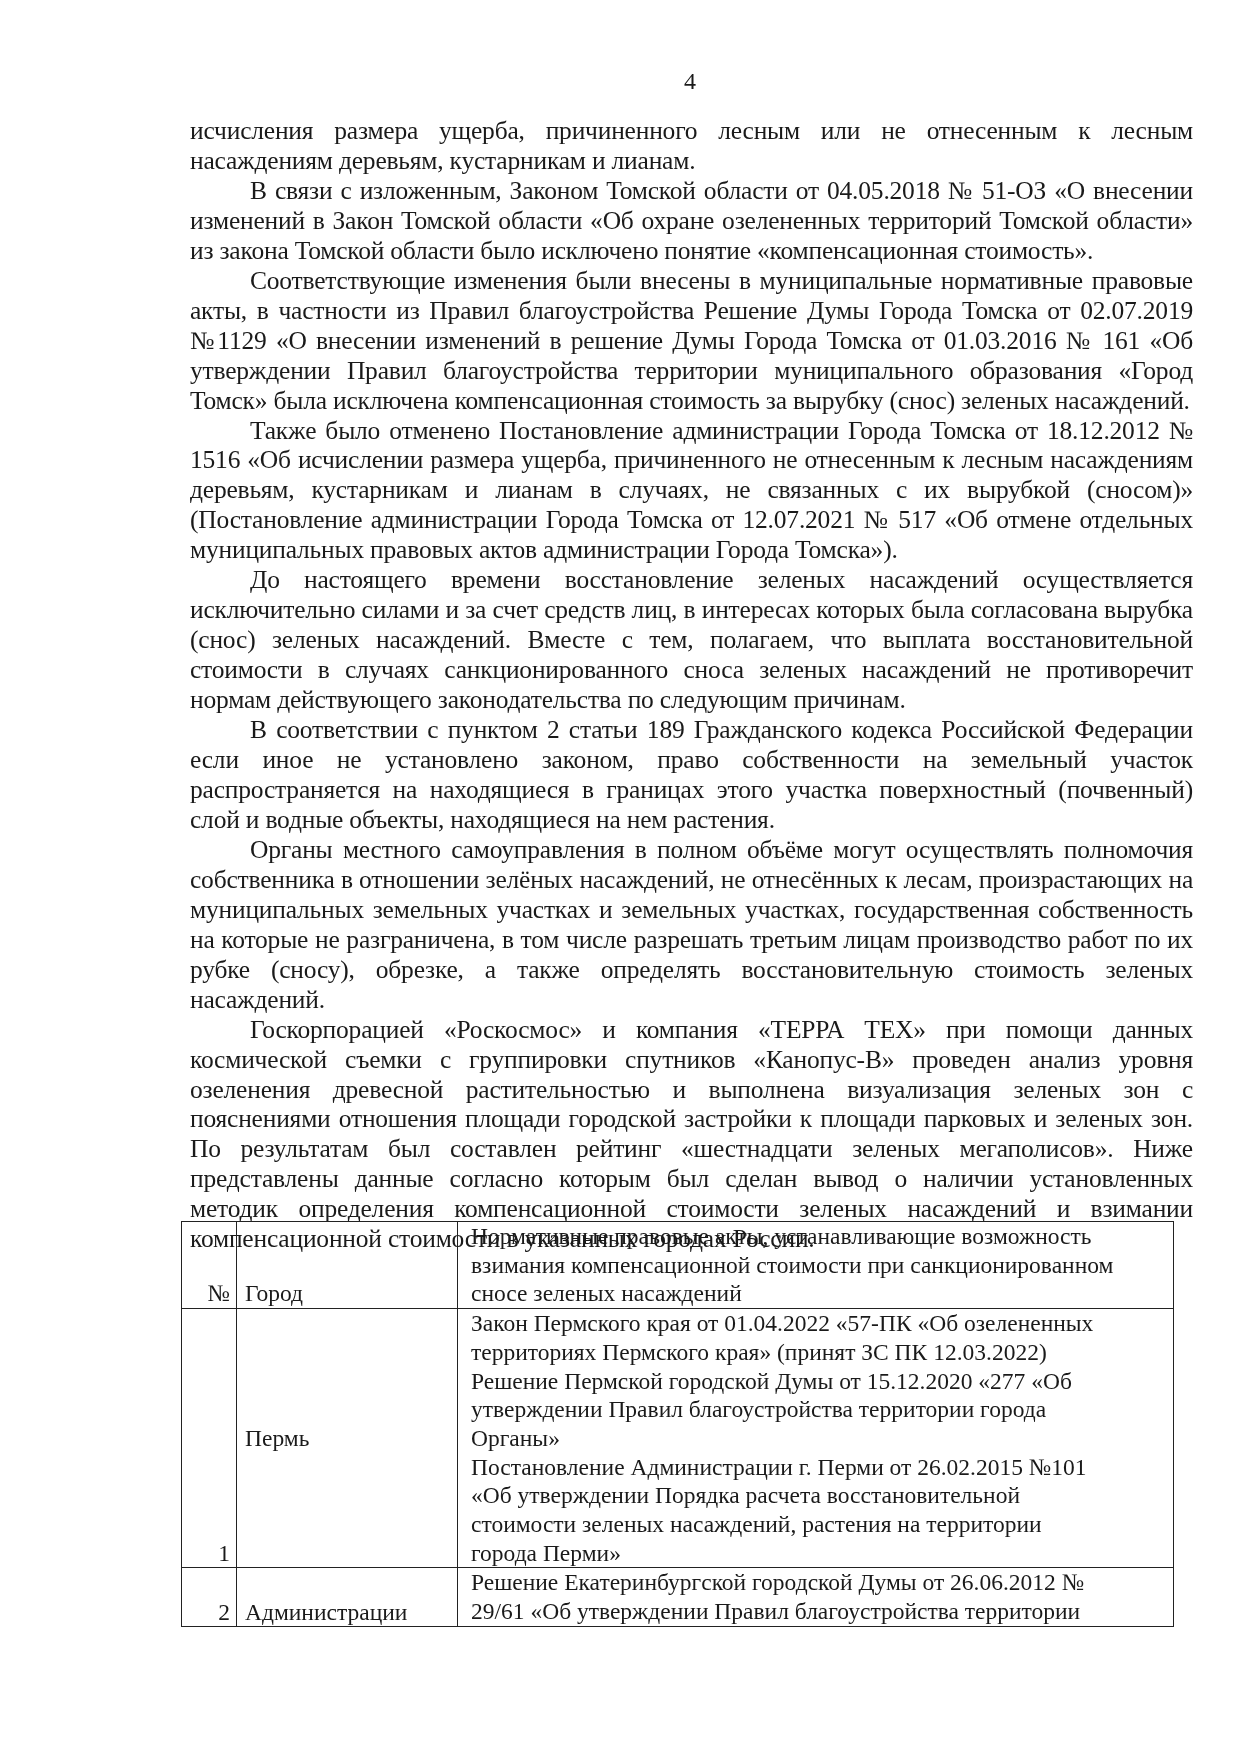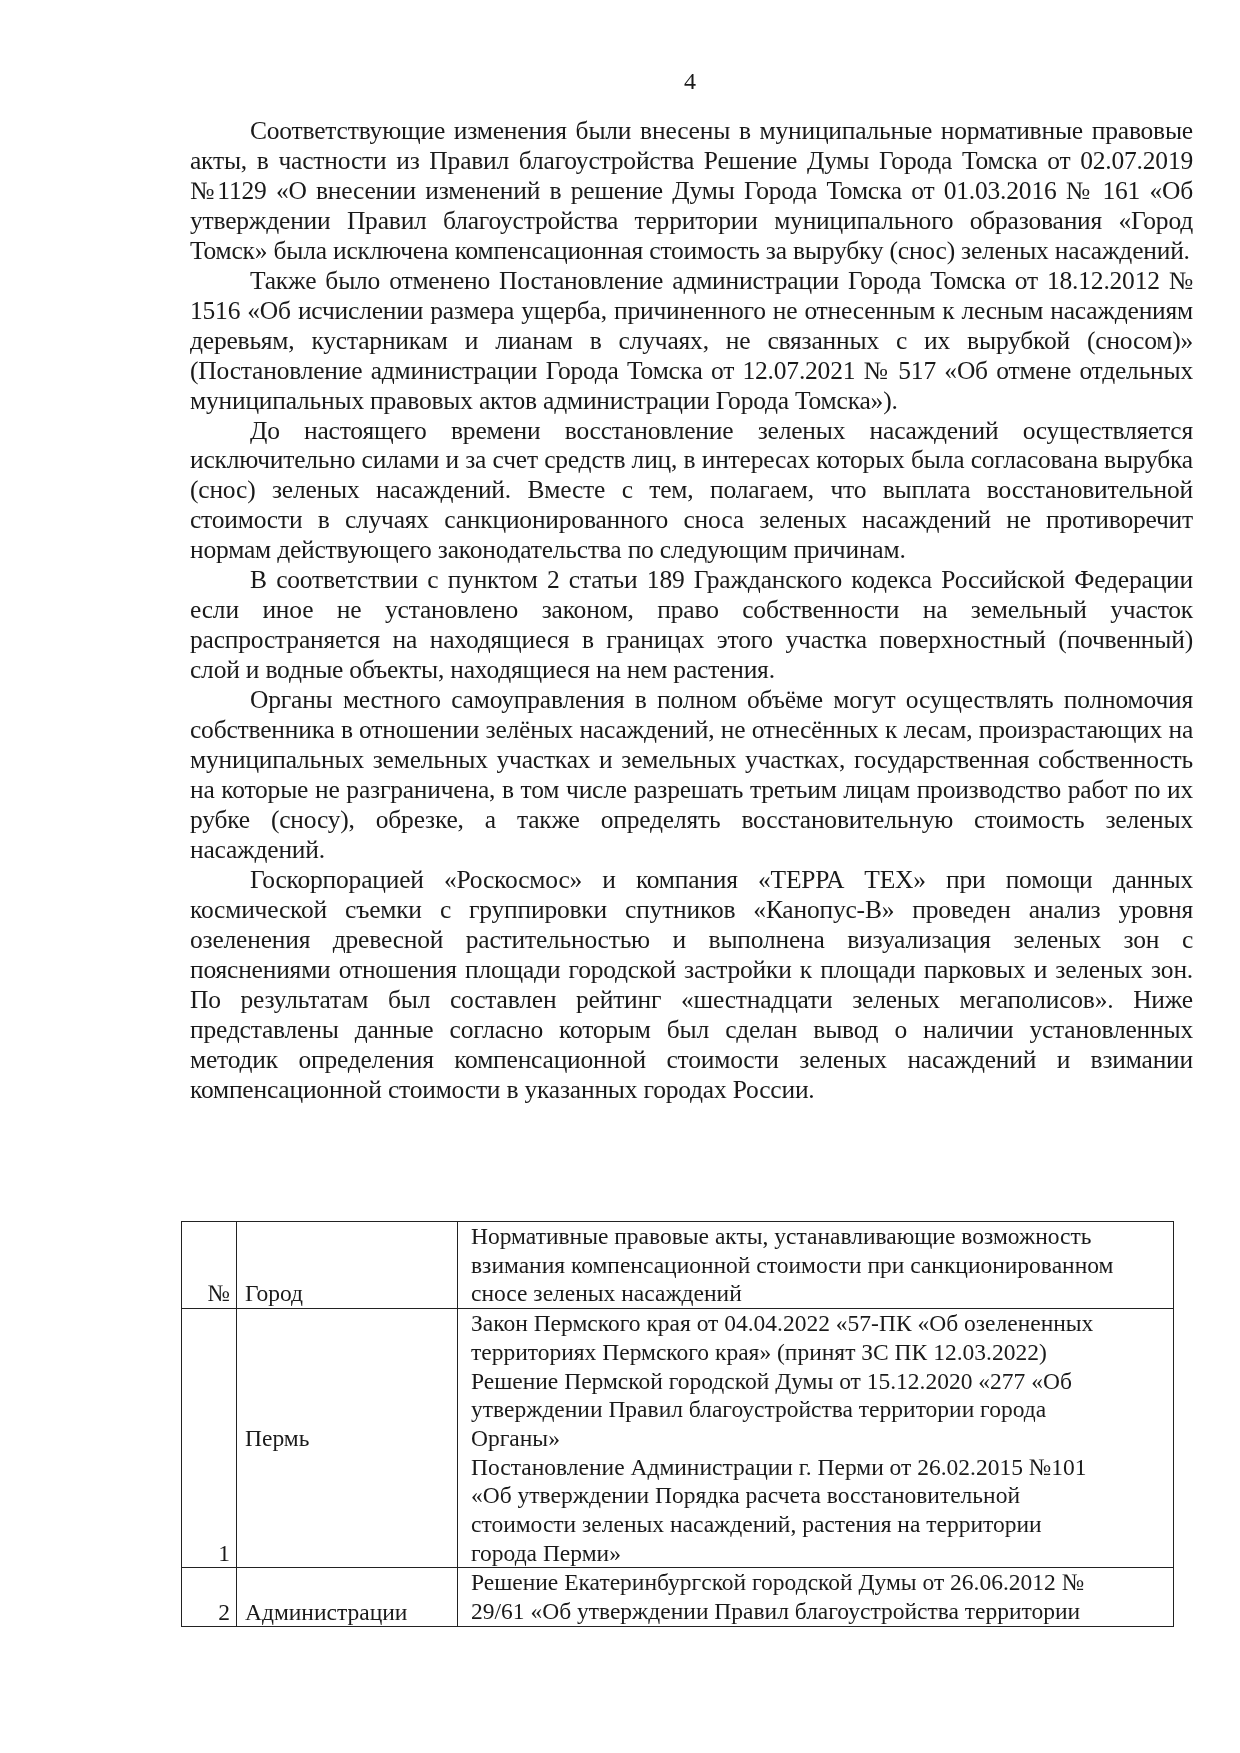--- a/index.html
+++ b/index.html
@@ -22,20 +22,22 @@
   .r1 td { height: 258px; }
   .r2 td { height: 58px; }
   .line { display: block; white-space: nowrap; }
 </style>
 </head>
 <body>
 
 <div class="page-num">4</div>
 
 <div class="body-text">
+  <p class="cont">исчисления размера ущерба, причиненного лесным или не отнесенным к лесным насаждениям деревьям, кустарникам и лианам.</p>
+  <p>В связи с изложенным, Законом Томской области от 04.05.2018 № 51-ОЗ «О внесении изменений в Закон Томской области «Об охране озелененных территорий Томской области» из закона Томской области было исключено понятие «компенсационная стоимость».</p>
   <p>Соответствующие изменения были внесены в муниципальные нормативные правовые акты, в частности из Правил благоустройства Решение Думы Города Томска от 02.07.2019 №1129 «О внесении изменений в решение Думы Города Томска от 01.03.2016 № 161 «Об утверждении Правил благоустройства территории муниципального образования «Город Томск» была исключена компенсационная стоимость за вырубку (снос) зеленых насаждений.</p>
   <p>Также было отменено Постановление администрации Города Томска от 18.12.2012 № 1516 «Об исчислении размера ущерба, причиненного не отнесенным к лесным насаждениям деревьям, кустарникам и лианам в случаях, не связанных с их вырубкой (сносом)» (Постановление администрации Города Томска от 12.07.2021 № 517 «Об отмене отдельных муниципальных правовых актов администрации Города Томска»).</p>
   <p>До настоящего времени восстановление зеленых насаждений осуществляется исключительно силами и за счет средств лиц, в интересах которых была согласована вырубка (снос) зеленых насаждений. Вместе с тем, полагаем, что выплата восстановительной стоимости в случаях санкционированного сноса зеленых насаждений не противоречит нормам действующего законодательства по следующим причинам.</p>
   <p>В соответствии с пунктом 2 статьи 189 Гражданского кодекса Российской Федерации если иное не установлено законом, право собственности на земельный участок распространяется на находящиеся в границах этого участка поверхностный (почвенный) слой и водные объекты, находящиеся на нем растения.</p>
   <p>Органы местного самоуправления в полном объёме могут осуществлять полномочия собственника в отношении зелёных насаждений, не отнесённых к лесам, произрастающих на муниципальных земельных участках и земельных участках, государственная собственность на которые не разграничена, в том числе разрешать третьим лицам производство работ по их рубке (сносу), обрезке, а также определять восстановительную стоимость зеленых насаждений.</p>
   <p>Госкорпорацией «Роскосмос» и компания «ТЕРРА ТЕХ» при помощи данных космической съемки с группировки спутников «Канопус-В» проведен анализ уровня озеленения древесной растительностью и выполнена визуализация зеленых зон с пояснениями отношения площади городской застройки к площади парковых и зеленых зон. По результатам был составлен рейтинг «шестнадцати зеленых мегаполисов». Ниже представлены данные согласно которым был сделан вывод о наличии установленных методик определения компенсационной стоимости зеленых насаждений и взимании компенсационной стоимости в указанных городах России.</p>
 </div>
 
 <table class="acts">
   <tbody>
@@ -45,21 +47,21 @@
     <td class="c-acts">
       <span class="line">Нормативные правовые акты, устанавливающие возможность</span>
       <span class="line">взимания компенсационной стоимости при санкционированном</span>
       <span class="line">сносе зеленых насаждений</span>
     </td>
   </tr>
   <tr class="r1">
     <td class="c-no">1</td>
     <td class="c-city mid">Пермь</td>
     <td class="c-acts">
-      <span class="line">Закон Пермского края от 04.04.2022 «57-ПК «Об озелененных</span>
+      <span class="line">Закон Пермского края от 01.04.2022 «57-ПК «Об озелененных</span>
       <span class="line">территориях Пермского края» (принят ЗС ПК 12.03.2022)</span>
       <span class="line">Решение Пермской городской Думы от 15.12.2020 «277 «Об</span>
       <span class="line">утверждении Правил благоустройства территории города</span>
       <span class="line">Органы»</span>
       <span class="line">Постановление Администрации г. Перми от 26.02.2015 №101</span>
       <span class="line">«Об утверждении Порядка расчета восстановительной</span>
       <span class="line">стоимости зеленых насаждений, растения на территории</span>
       <span class="line">города Перми»</span>
     </td>
   </tr>

